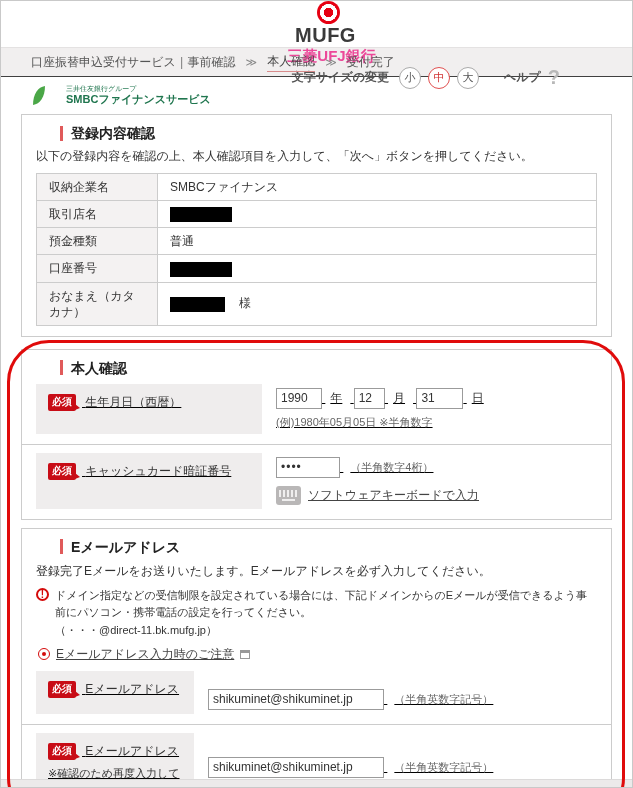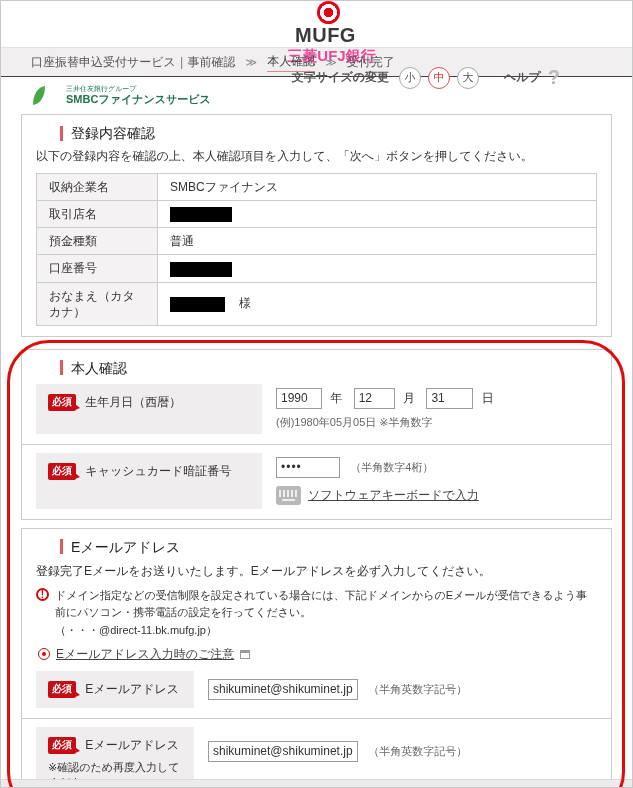--- a/index.html
+++ b/index.html
@@ -28,51 +28,51 @@
   .bc-current { color:#444; border-bottom:1px solid #d98b8b; padding-bottom:1px; }
 
   
   .smbc { display:flex; align-items:flex-start; gap:20px; margin:8px 0 7px 30px; height:22px; }
   .leaf { flex:none; }
   .smbc-text .grp { font-size:7px; color:#20764f; line-height:8px; }
   .smbc-text .nm { font-size:11px; font-weight:bold; color:#20764f; line-height:12px; }
 
   
   .card { margin:0 20px; border:1px solid #ccc; background:#fff; padding:10px 14px; }
-  .card-title { display:flex; align-items:center; font-size:14px; font-weight:normal; color:#222; line-height:16px;padding-left:24px; }
+  .card-title { display:flex; align-items:center; font-size:14px; font-weight:bold; color:#222; line-height:16px;padding-left:24px; }
   .red-bar { width:3px; height:15px; background:#e05a5a; margin-right:8px; flex:none; }
   .card-desc { font-size:12px; color:#333; margin:7px 0 8px; }
 
   
   table.reg { width:100%; border-collapse:collapse; font-size:12px; }
   table.reg td { border:1px solid #ccc; padding:5px 12px; line-height:16px; color:#333; }
   td.lbl { background:#f4f2f2; width:121px; }
   .black-box { display:inline-block; height:15px; background:#000; vertical-align:middle; }
   .bb-62 { width:62px; } .bb-55 { width:55px; }
   .name-suffix { margin-left:14px; }
 
   
   .annotated { position:relative; margin-top:12px; }
   .annotation { position:absolute; top:-9px; left:6px; right:7px; bottom:-3px;
     border:3px solid #e00b0b; border-radius:42px; pointer-events:none; z-index:5; }
 
   
-  .form-row { display:flex; align-items:stretch; margin-top:8px; }
+  .form-row { display:flex; align-items:stretch; margin-top:8px;text-decoration:underline; }
   .form-label { background:#efeded; padding:10px 12px; font-size:12px; color:#333; flex:none; }
   .w-identity { width:226px; } .w-email { width:158px; }
   .form-content { flex:1; padding:4px 0 4px 14px; font-size:12px; color:#333; }
   .req-badge { display:inline-block; position:relative; background:#c80c16; color:#fff; font-size:10px;
     font-weight:bold; padding:1px 4px 2px; border-radius:2px; margin-right:6px; vertical-align:1px; }
   .req-badge::after { content:''; position:absolute; right:-4px; bottom:1px;
     border-left:5px solid #c80c16; border-top:4px solid transparent; border-bottom:2px solid transparent; }
   .inp { font-size:12px; border:1px solid #9b9b9b; height:21px; padding:0 4px; color:#333;
     font-family:"Liberation Sans","DejaVu Sans",sans-serif; }
-  .inp-year { width:46px; } .inp-mon { width:41px; } .inp-day { width:47px; }
+  .inp-year { width:46px; } .inp-mon { width:31px; } .inp-day { width:47px; }
   .inp-pin { width:64px; letter-spacing:1px; }
-  .inp-mail { width:150px; }
+  .inp-mail { width:176px;margin-top:10px; }
   .unit { margin:0 8px 0 5px; }
   .hint { font-size:11px; color:#666; }
   .hint-line { margin-top:6px; }
   .hint-inline { margin-left:7px; }
   .row-divider { border:none; border-top:1px solid #ccc; margin:10px -14px 0; }
   .swkb { display:flex; align-items:center; gap:7px; margin-top:8px; }
   .kb-icon { width:25px; height:19px; background:#b9b7b7; border-radius:3px; position:relative; flex:none; }
   .kb-icon::before { content:''; position:absolute; left:3px; right:3px; top:4px; height:7px;
     background:repeating-linear-gradient(90deg,#efeeee 0 2px,#b9b7b7 2px 4px); }
   .kb-icon::after { content:''; position:absolute; left:6px; right:6px; bottom:4px; height:2px; background:#efeeee; }

